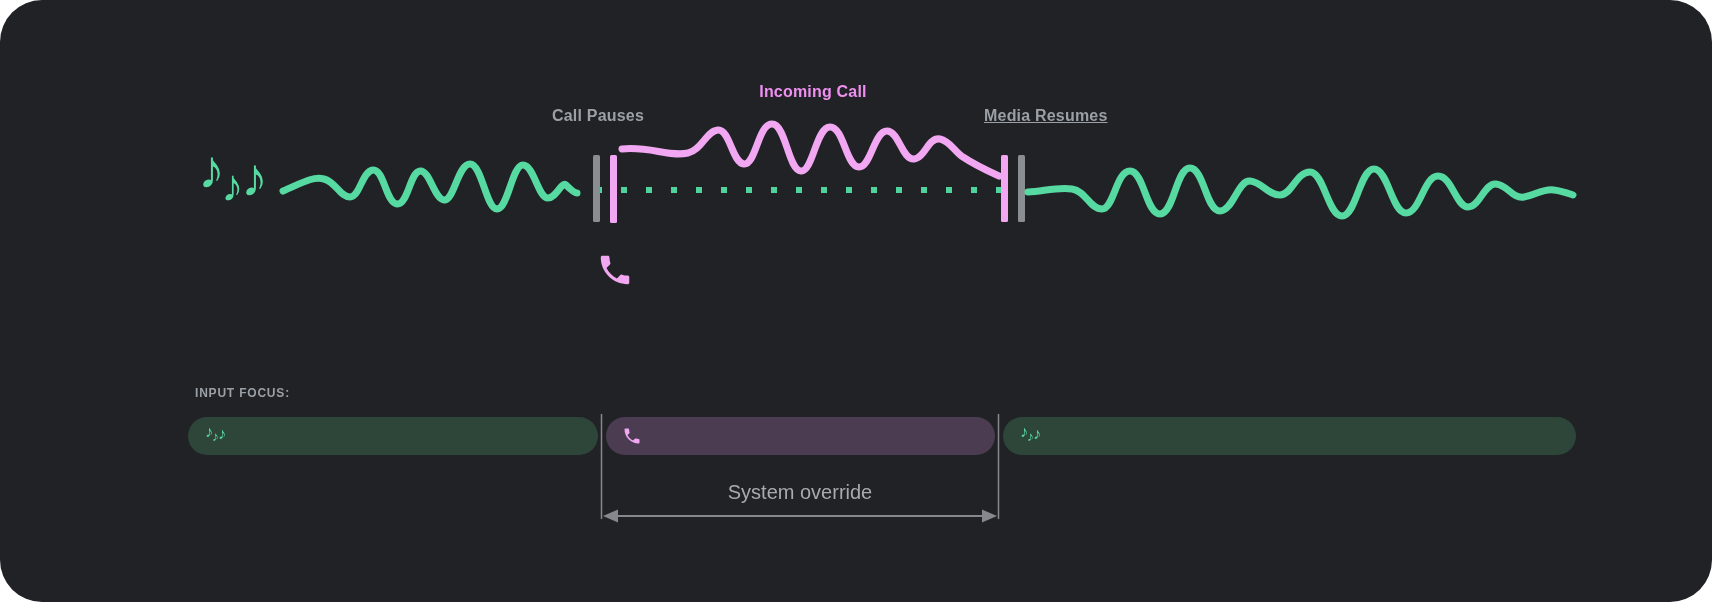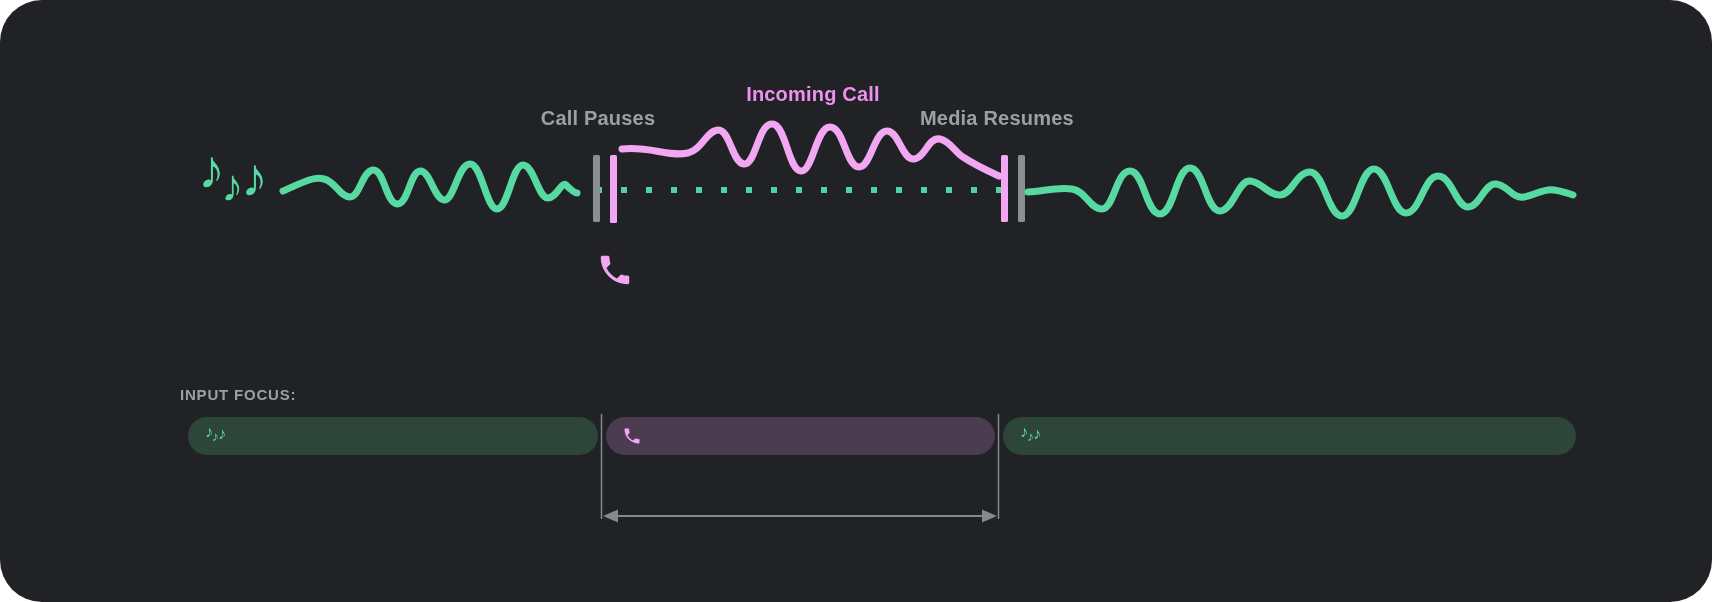--- a/index.html
+++ b/index.html
@@ -5,42 +5,42 @@
   html,body{margin:0;padding:0;background:#ffffff;}
   .page{
     position:relative;width:1712px;height:602px;background:#ffffff;
     font-family:"Liberation Sans", sans-serif;overflow:hidden;
   }
   .card{
     position:absolute;inset:0;background:#212226;border-radius:42px;
   }
   
   .dg-label{
-    position:absolute;color:#9aa0a6;font-size:20px;font-weight:600;
+    position:absolute;color:#9aa0a6;font-size:16px;font-weight:600;
     letter-spacing:.2px;white-space:nowrap;
   }
   .dg-label.pauses{left:532px;top:107px;width:132px;text-align:center;}
   .dg-label.incoming{left:746px;top:83px;width:134px;text-align:center;color:#ef90f1;font-weight:700;}
-  .dg-label.resumes{left:920px;top:107px;width:150px;text-align:center;}
+  .dg-label.resumes{left:984px;top:107px;width:150px;text-decoration:underline;}
   
   .notes-icon{position:absolute;width:80px;height:82px;color:#57d9a2;}
   .notes-icon span{position:absolute;line-height:1;font-weight:400;}
   .notes-icon .n1{left:0;top:0;font-size:54px;}
   .notes-icon .n2{left:23px;top:21px;font-size:45px;}
   .notes-icon .n3{left:43px;top:8px;font-size:54px;}
   .notes-icon.big{left:198px;top:142px;}
   .notes-icon.sm{transform:scale(.30);transform-origin:0 0;left:17px;top:6px;}
   
   .overlay{position:absolute;left:0;top:0;width:1712px;height:602px;pointer-events:none;}
   
   .phone-top{position:absolute;left:596px;top:251px;width:38px;height:38px;}
   .phone-sm{position:absolute;left:16px;top:9px;width:20px;height:20px;}
   
   .if-title{
-    position:absolute;left:180px;top:386px;color:#9aa0a6;font-size:15px;
+    position:absolute;left:195px;top:386px;color:#9aa0a6;font-size:12px;
     font-weight:700;letter-spacing:.8px;
   }
   .focus-bar{position:absolute;top:417px;height:38px;border-radius:19px;}
   .focus-bar.media1{left:188px;width:410px;background:#2d4639;}
   .focus-bar.call{left:606px;width:389px;background:#4c3c52;}
   .focus-bar.media2{left:1003px;width:573px;background:#2d4639;}
   .sys-override{
     position:absolute;left:601px;top:481px;width:398px;text-align:center;
     color:#a6abb0;font-size:20px;font-weight:400;
   }
@@ -126,14 +126,15 @@
     </div>
 
     <div class="focus-bar media2">
       <div class="notes-icon sm">
         <span class="n1">♪</span>
         <span class="n2">♪</span>
         <span class="n3">♪</span>
       </div>
     </div>
 
+    <div class="sys-override">System override</div>
   </div>
 </div>
 
 </body></html>

